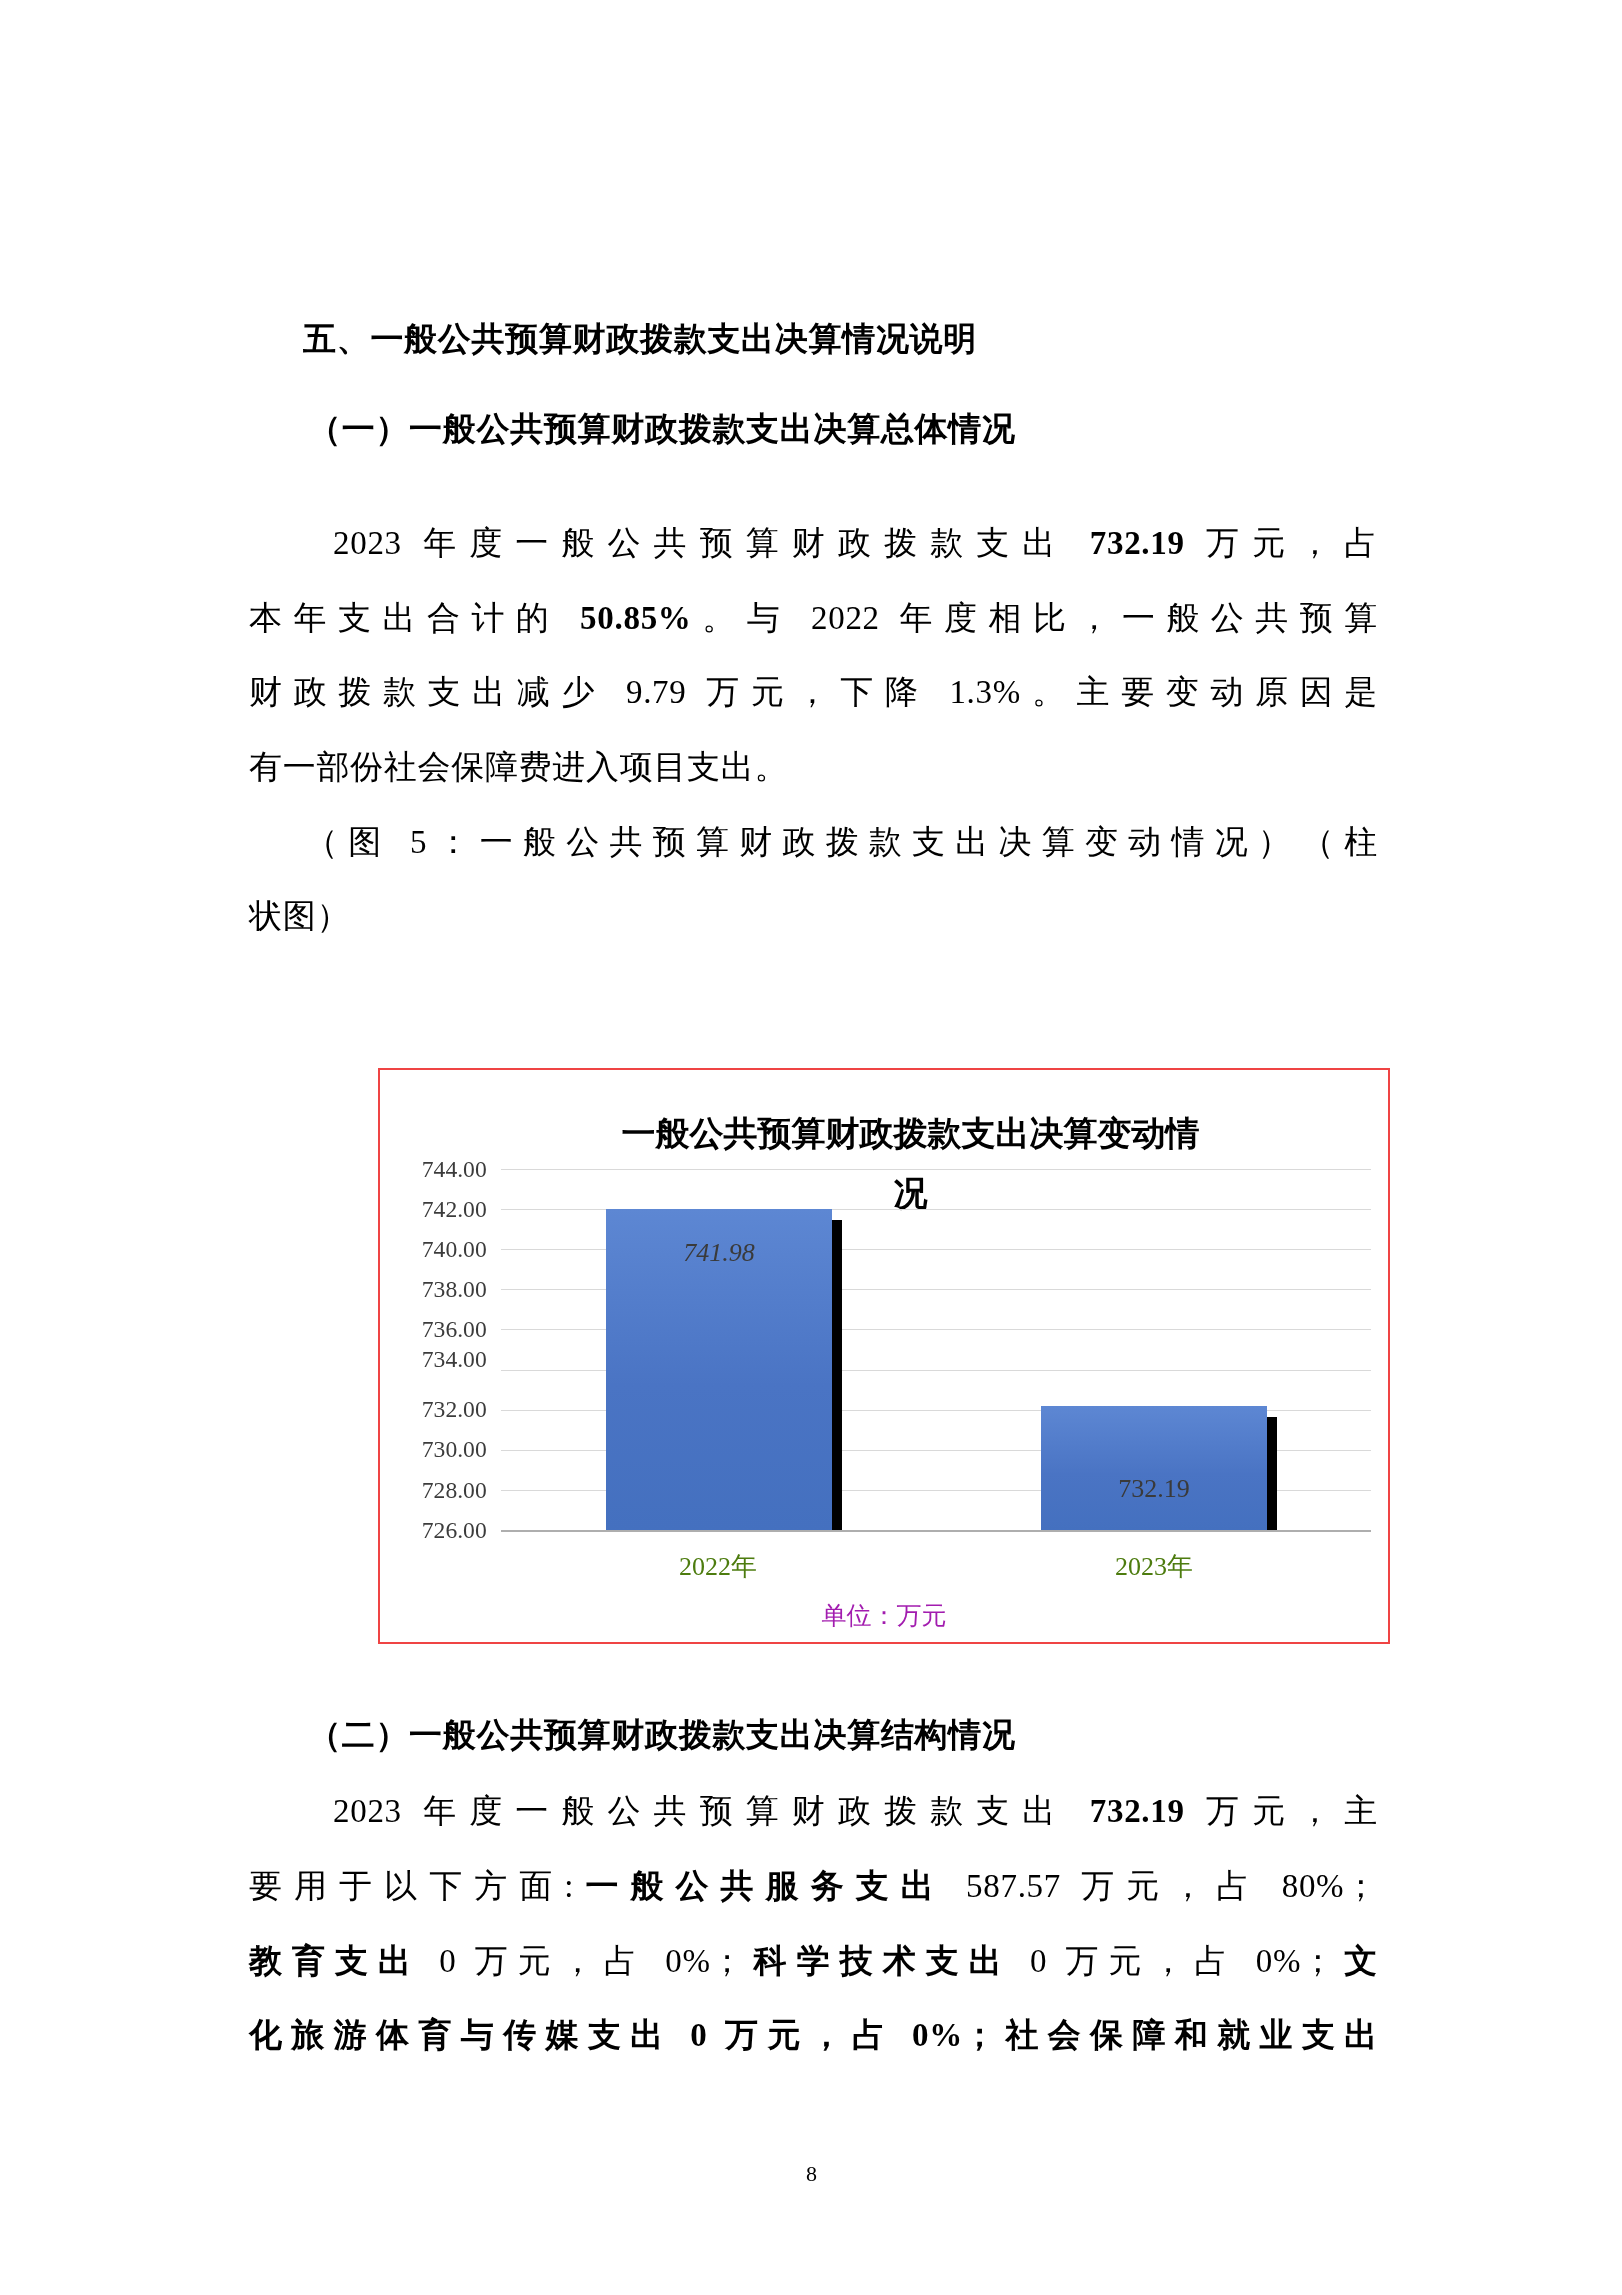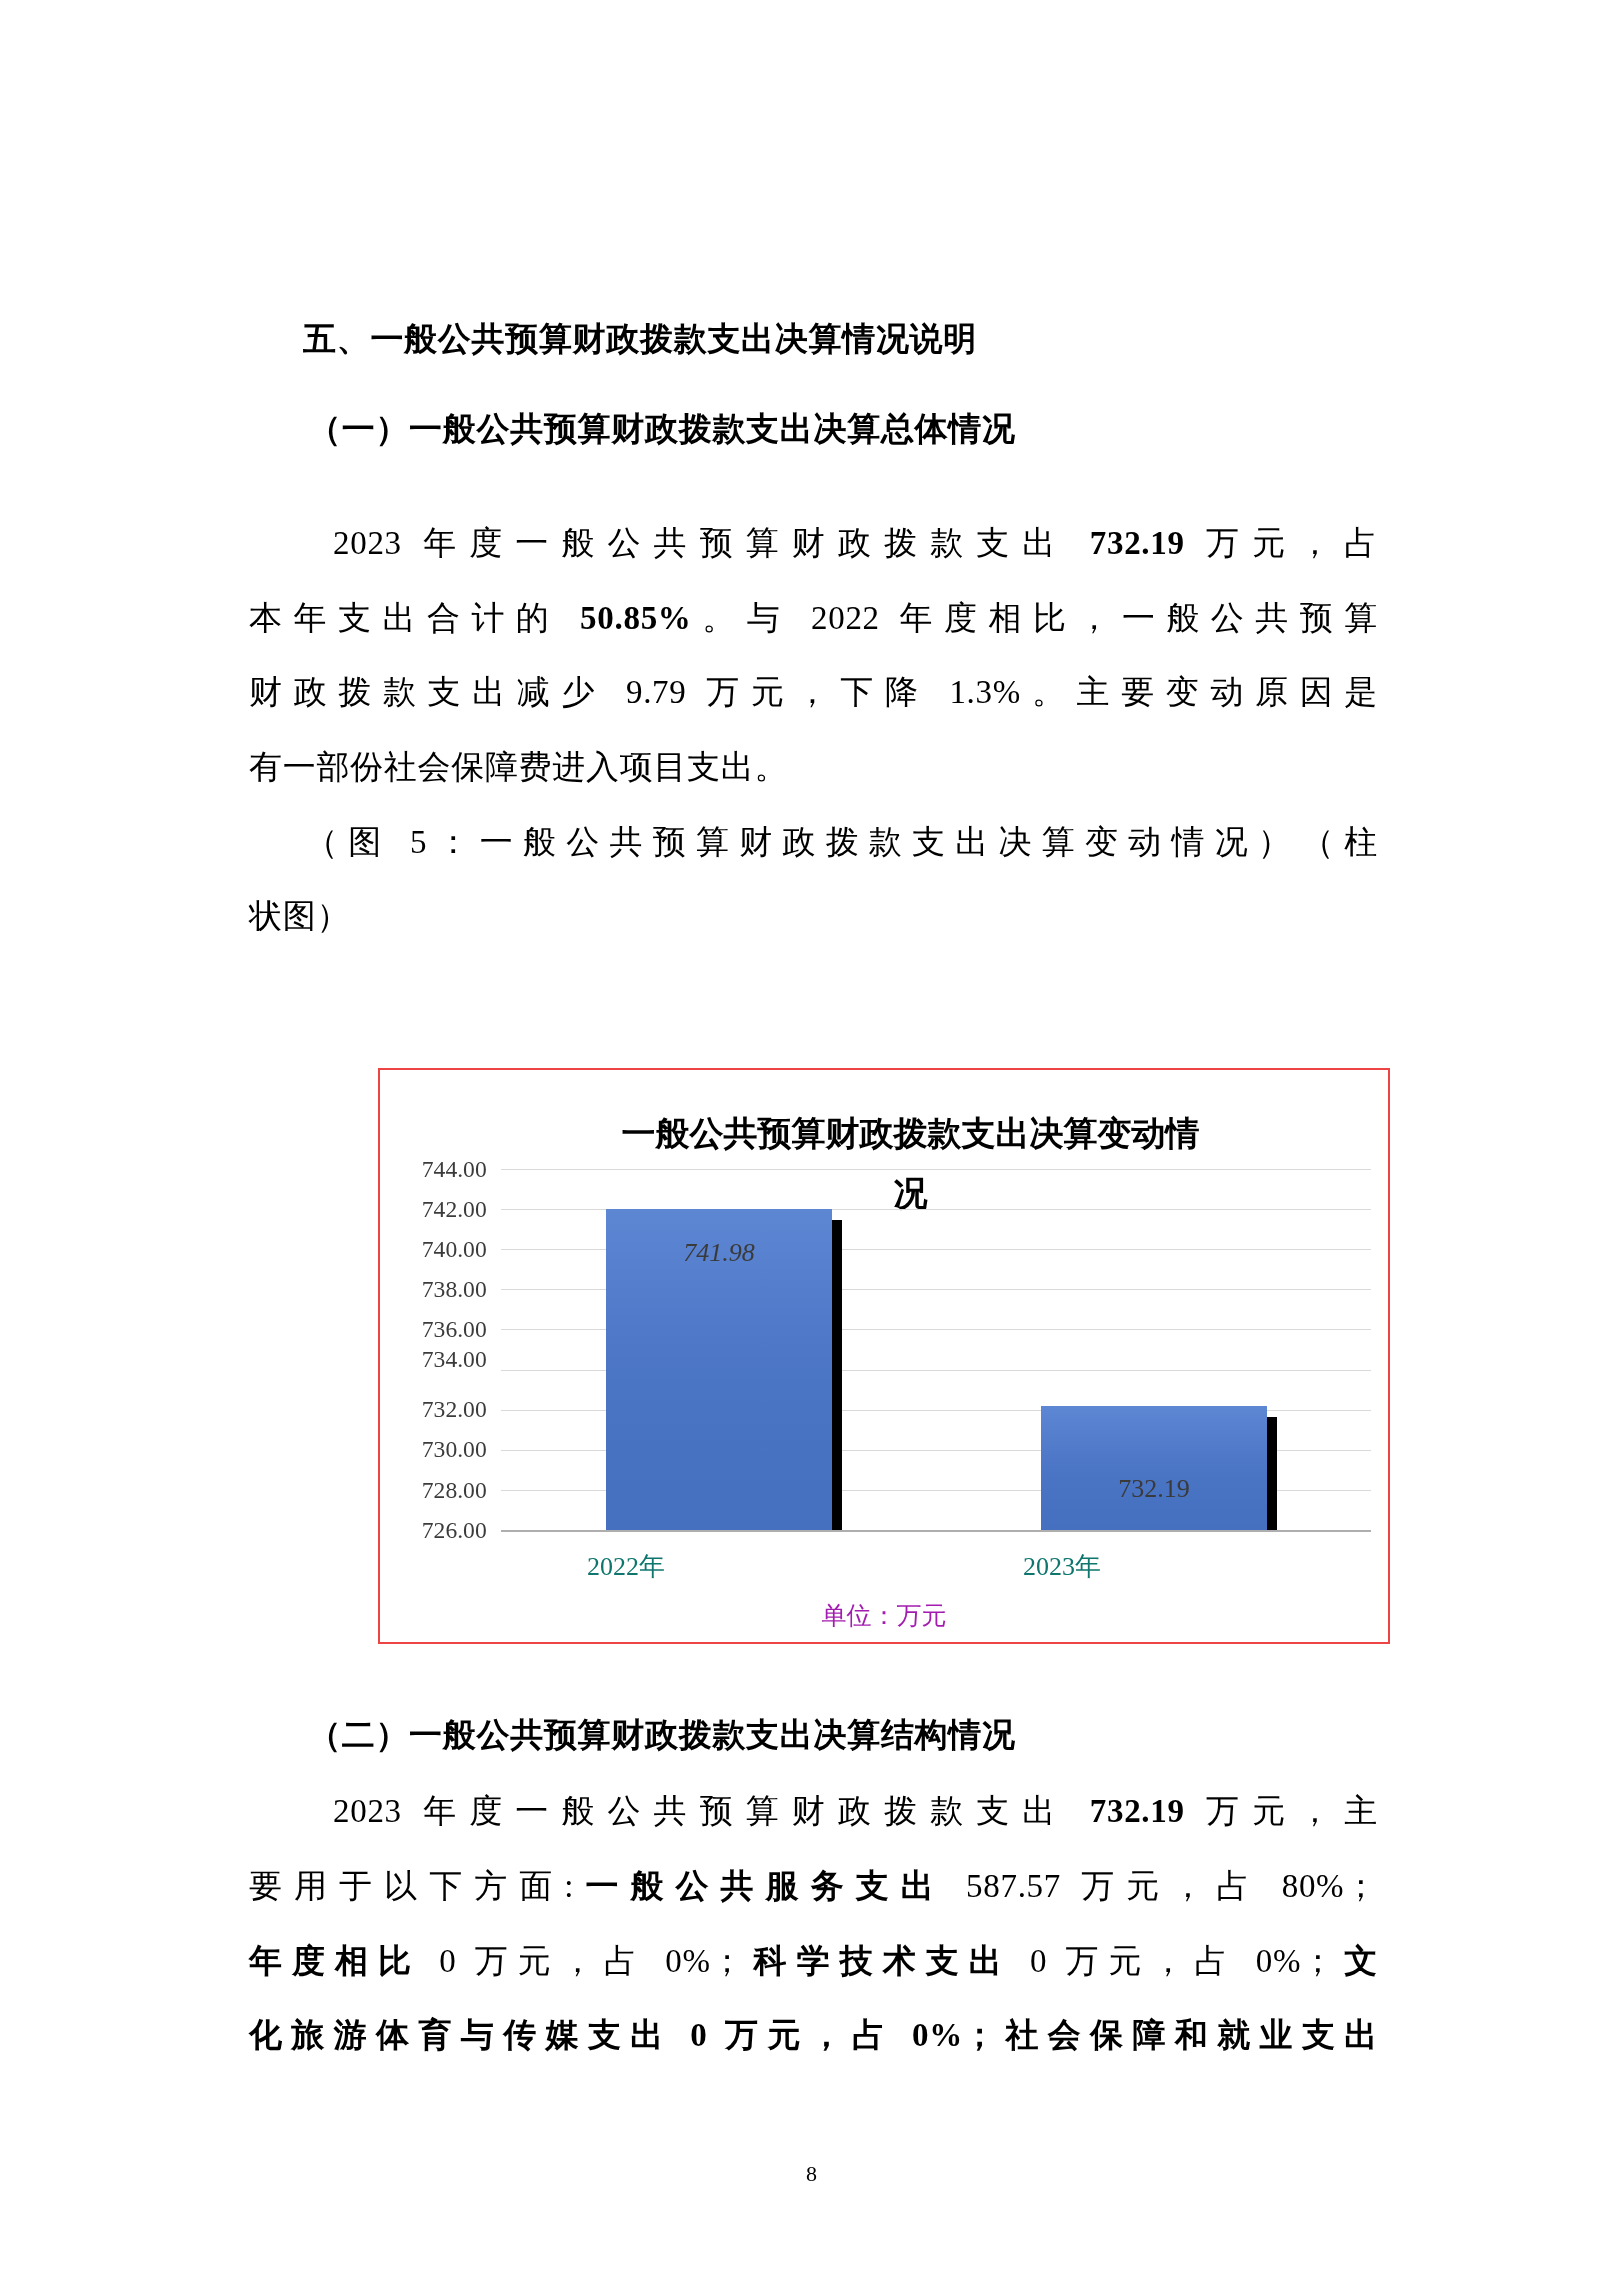--- a/index.html
+++ b/index.html
@@ -46,22 +46,22 @@
     position:absolute;left:0;right:0;top:0;bottom:0;
     background:linear-gradient(180deg,#5d87d3 0%,#4a74c4 55%,#4470bf 100%);
   }
   .bar-label{
     position:absolute;left:0;width:100%;text-align:center;
     font-size:26px;color:#3a3a3a;z-index:3;
   }
   .bar-col.c0 .bar-label{top:29px;}
   .bar-col.c1 .bar-label{top:55%;}
   .xlabel{
-    position:absolute;top:479px;width:262px;text-align:left;
-    font-size:26px;color:#0f766e;white-space:nowrap;
+    position:absolute;top:479px;width:262px;text-align:center;
+    font-size:26px;color:#4d7c0f;white-space:nowrap;
   }
   .xlabel.x0{left:207px;}
   .xlabel.x1{left:643px;}
   .unit-label{
     position:absolute;top:529px;left:0;width:100%;text-align:center;
     font-size:25px;color:#a21caf;
   }
   .page-num{
     position:absolute;top:2161px;left:0;width:100%;text-align:center;
     font-size:22px;color:#000;
@@ -134,20 +134,20 @@
 
 <div class="tline hd nowrap" style="top:1714px;text-indent:59px;">（二）一般公共预算财政拨款支出决算结构情况</div>
 
 <div class="tline just indent" style="top:1790px;">
   <span>2023 年度一般公共预算财政拨款支出 </span><span class="b">732.19</span><span> 万元，主</span>
 </div>
 <div class="tline just" style="top:1865px;">
   <span>要用于以下方面:</span><span class="b">一般公共服务支出</span><span> 587.57 万元，占 80%；</span>
 </div>
 <div class="tline just" style="top:1940px;">
-  <span class="b">年度相比</span><span> 0 万元，占 0%；</span><span class="b">科学技术支出</span><span> 0 万元，占 0%；</span><span class="b">文</span>
+  <span class="b">教育支出</span><span> 0 万元，占 0%；</span><span class="b">科学技术支出</span><span> 0 万元，占 0%；</span><span class="b">文</span>
 </div>
 <div class="tline just" style="top:2014px;">
   <span class="b">化旅游体育与传媒支出 0 万元，占 0%；</span><span class="b">社会保障和就业支出</span>
 </div>
 
 <div class="page-num">8</div>
 
 
 </body></html>

